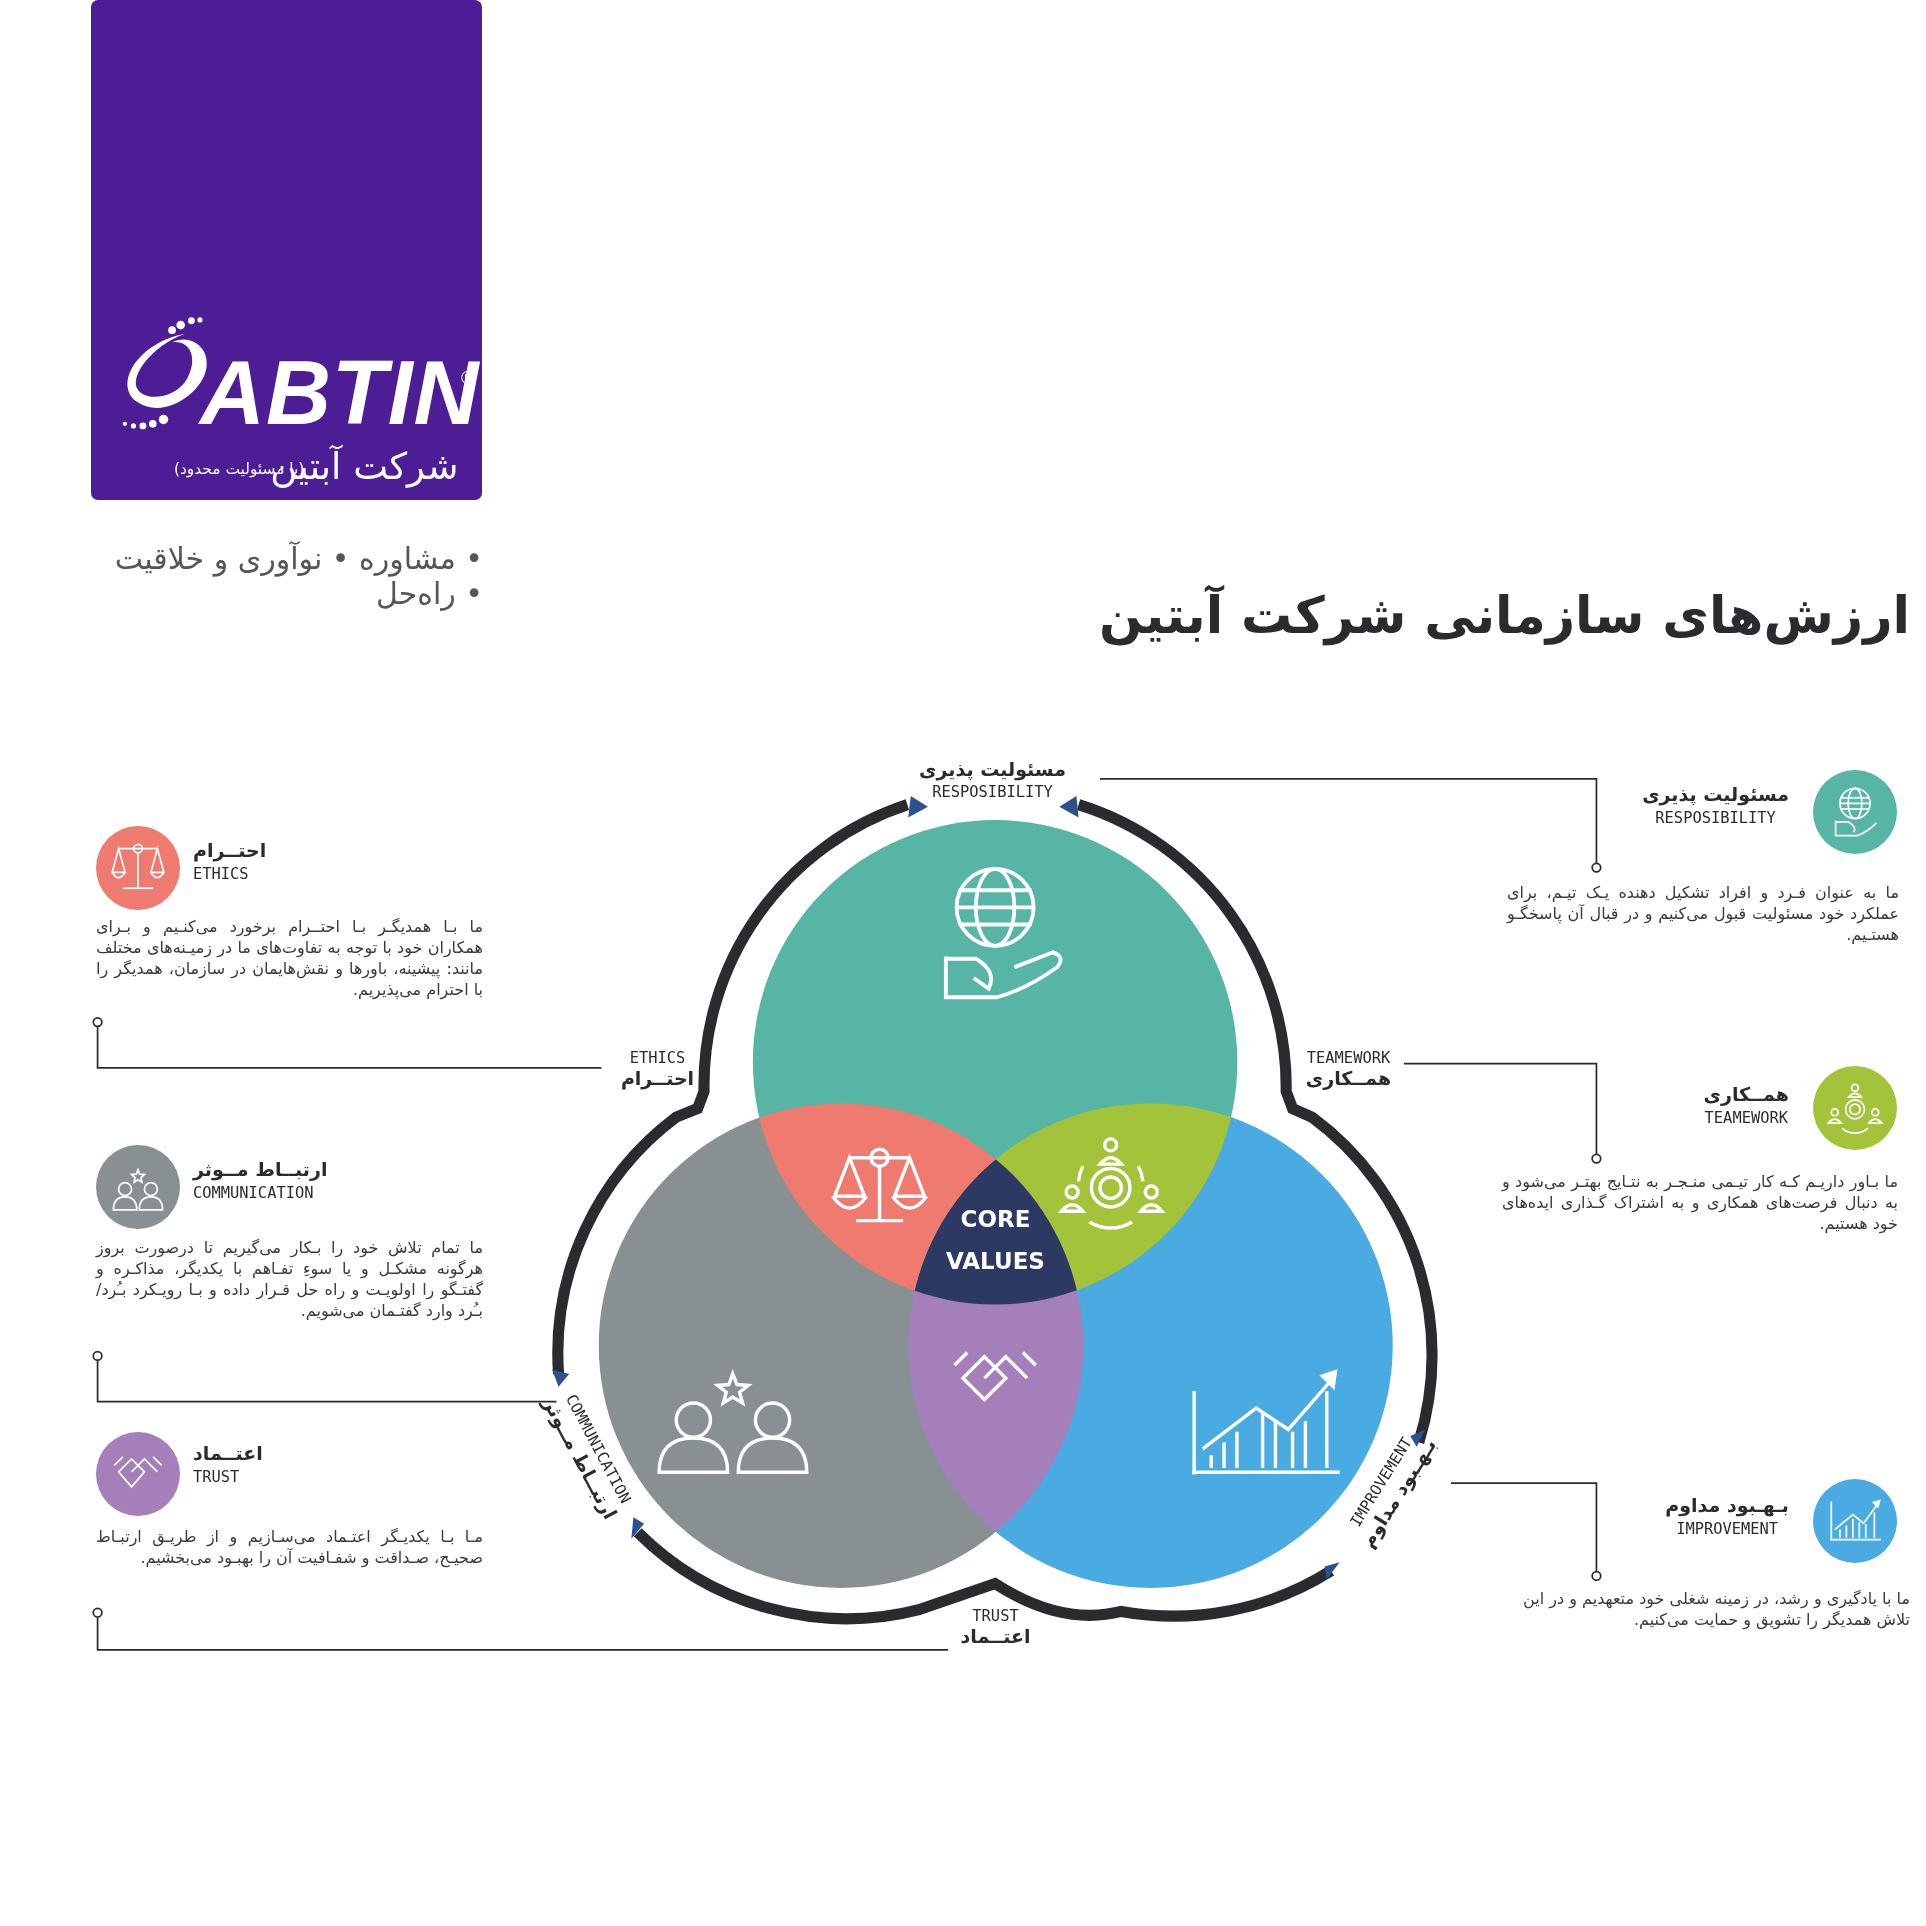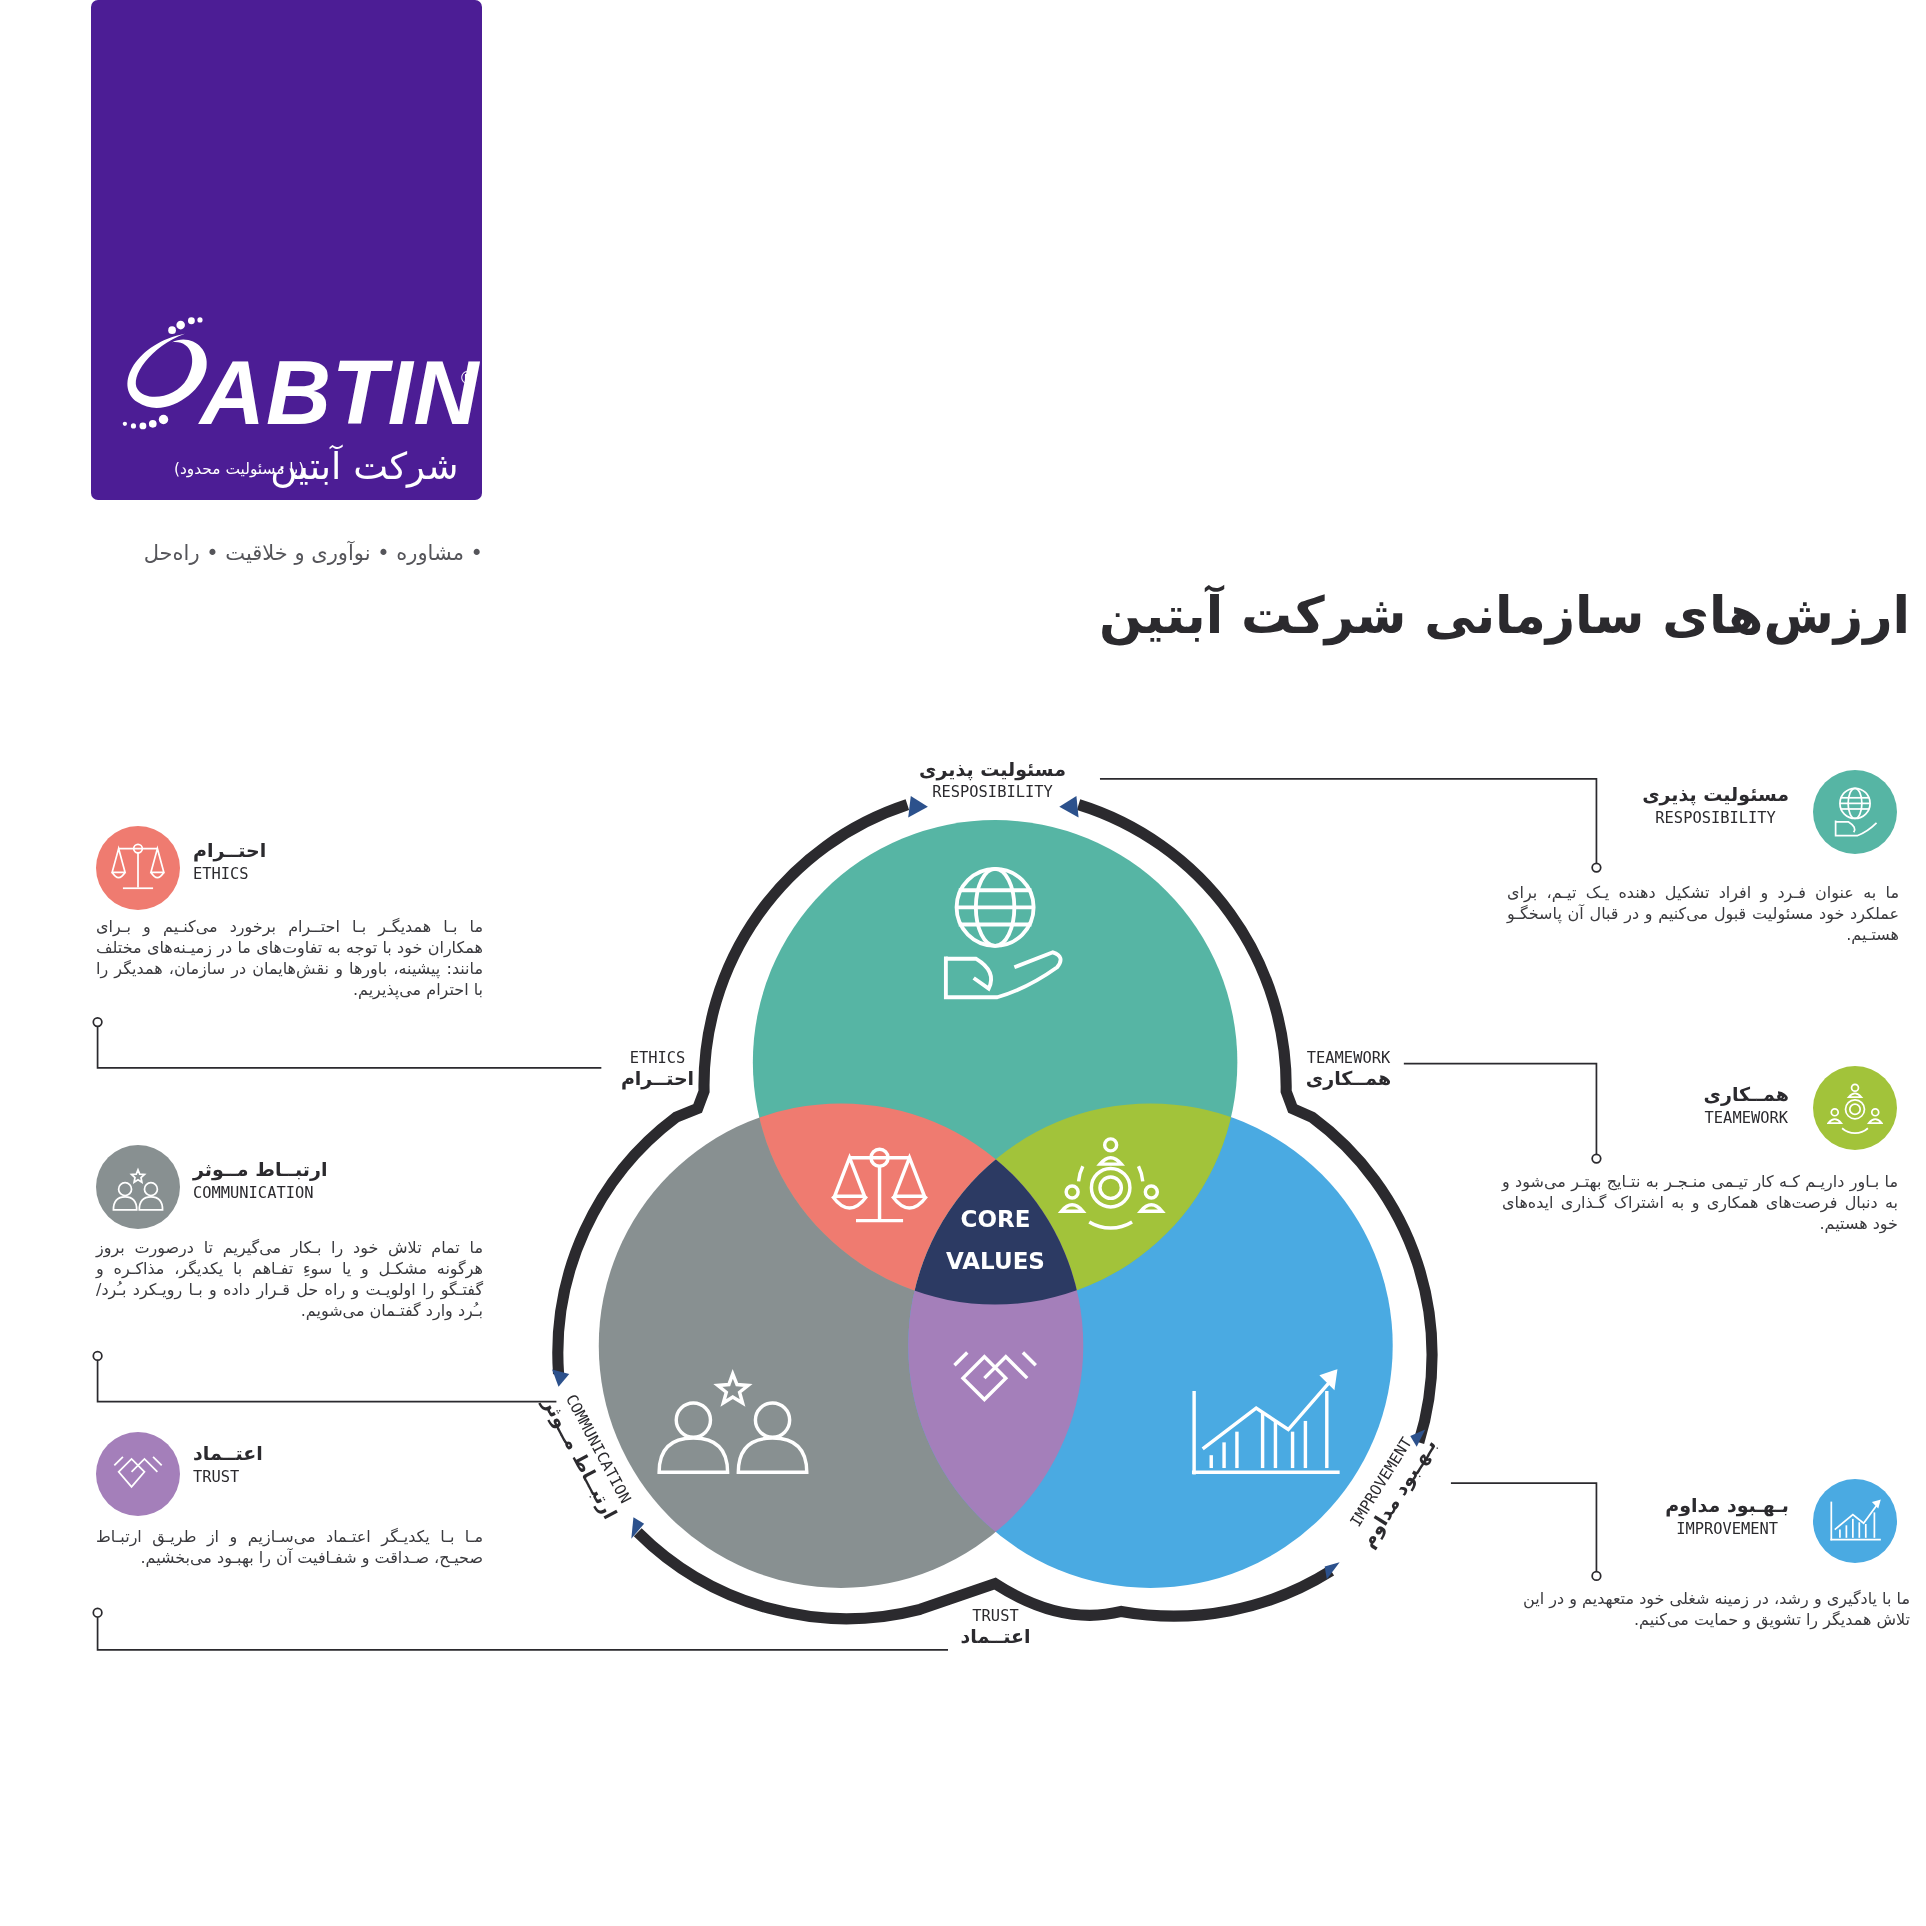--- a/index.html
+++ b/index.html
@@ -4,21 +4,21 @@
 <style>
   html,body{margin:0;padding:0;background:#ffffff;}
   body{width:1926px;height:1926px;position:relative;overflow:hidden;font-family:"DejaVu Sans",sans-serif;color:#2b2a2e;}
   .abs{position:absolute;}
   .logo-box{left:91px;top:0;width:391px;height:500px;background:#4c1d95;border-radius:7px;}
   .logo-word{position:absolute;left:109px;top:342px;font-family:"Liberation Sans",sans-serif;font-weight:bold;font-style:italic;color:#fff;font-size:90px;letter-spacing:0.9px;}
   .logo-reg{position:absolute;left:368px;top:368px;color:#fff;font-size:17px;}
   .logo-swirl{position:absolute;left:21.4px;top:295px;}
   .logo-fa{position:absolute;right:23.5px;top:445px;color:#fff;font-weight:normal;font-size:37px;direction:rtl;}
   .logo-fa-sub{position:absolute;left:83px;top:460px;color:#fff;font-size:15.4px;direction:rtl;}
-  .tagline{left:98px;top:541px;width:385px;text-align:right;direction:rtl;font-size:21px;color:#55555a;}
+  .tagline{left:98px;top:541px;width:385px;text-align:right;direction:rtl;font-size:30px;color:#55555a;}
   .title{right:16px;top:586px;direction:rtl;font-size:51px;font-weight:bold;color:#2b2a2e;}
   .card-head{position:absolute;direction:rtl;}
   .card-title{font-weight:bold;font-size:19px;color:#2b2a2e;}
   .card-sub{font-family:"DejaVu Sans Mono",monospace;font-size:15.4px;color:#2b2a2e;}
   .card-body{position:absolute;direction:rtl;text-align:justify;text-align-last:right;font-size:16px;line-height:21px;color:#3a3a3e;}
   .icon-circle{position:absolute;width:84px;height:84px;border-radius:50%;display:flex;align-items:center;justify-content:center;}
   .diag-label{position:absolute;text-align:center;}
   .diag-en{font-family:"DejaVu Sans Mono",monospace;font-size:15.4px;color:#2b2a2e;}
   .diag-fa{font-weight:bold;font-size:19px;color:#2b2a2e;direction:rtl;}
 </style>

